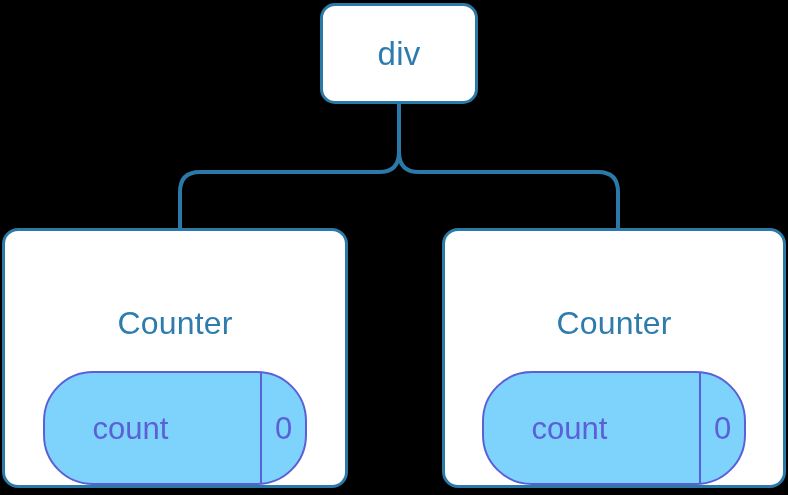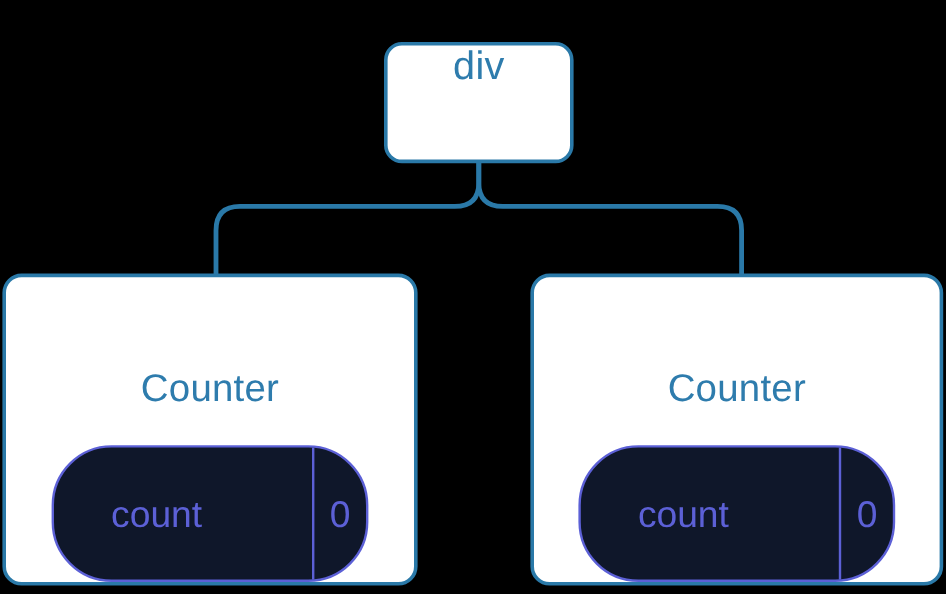--- a/index.html
+++ b/index.html
@@ -36,22 +36,21 @@
     align-items: center;
   }
 
   
   #node-div {
     left: 320px;
     top: 3px;
     width: 158px;
     height: 101px;
     border-radius: 15px;
-    justify-content: flex-start;
-    margin-top: 32px;
+    justify-content: center;
   }
   .node-tag {
     font-size: 33px;
     line-height: 1;
     color: #2e7cad;
     letter-spacing: 0.2px;
     white-space: nowrap;
   }
 
   
@@ -82,21 +81,21 @@
   
   .state-pill {
     box-sizing: border-box;
     margin-top: 32px;
     width: 264px;
     height: 119px;
     border: 2px solid #5c60d6;
     border-radius: 50px;
     display: flex;
     align-items: stretch;
-    background: #0f172a;
+    background: #7dd3fc;
     gap: 44px;
   }
   .state-key,
   .state-value {
     display: flex;
     align-items: center;
     justify-content: center;
     font-size: 31px;
     line-height: 1;
     color: #5c60d6;

